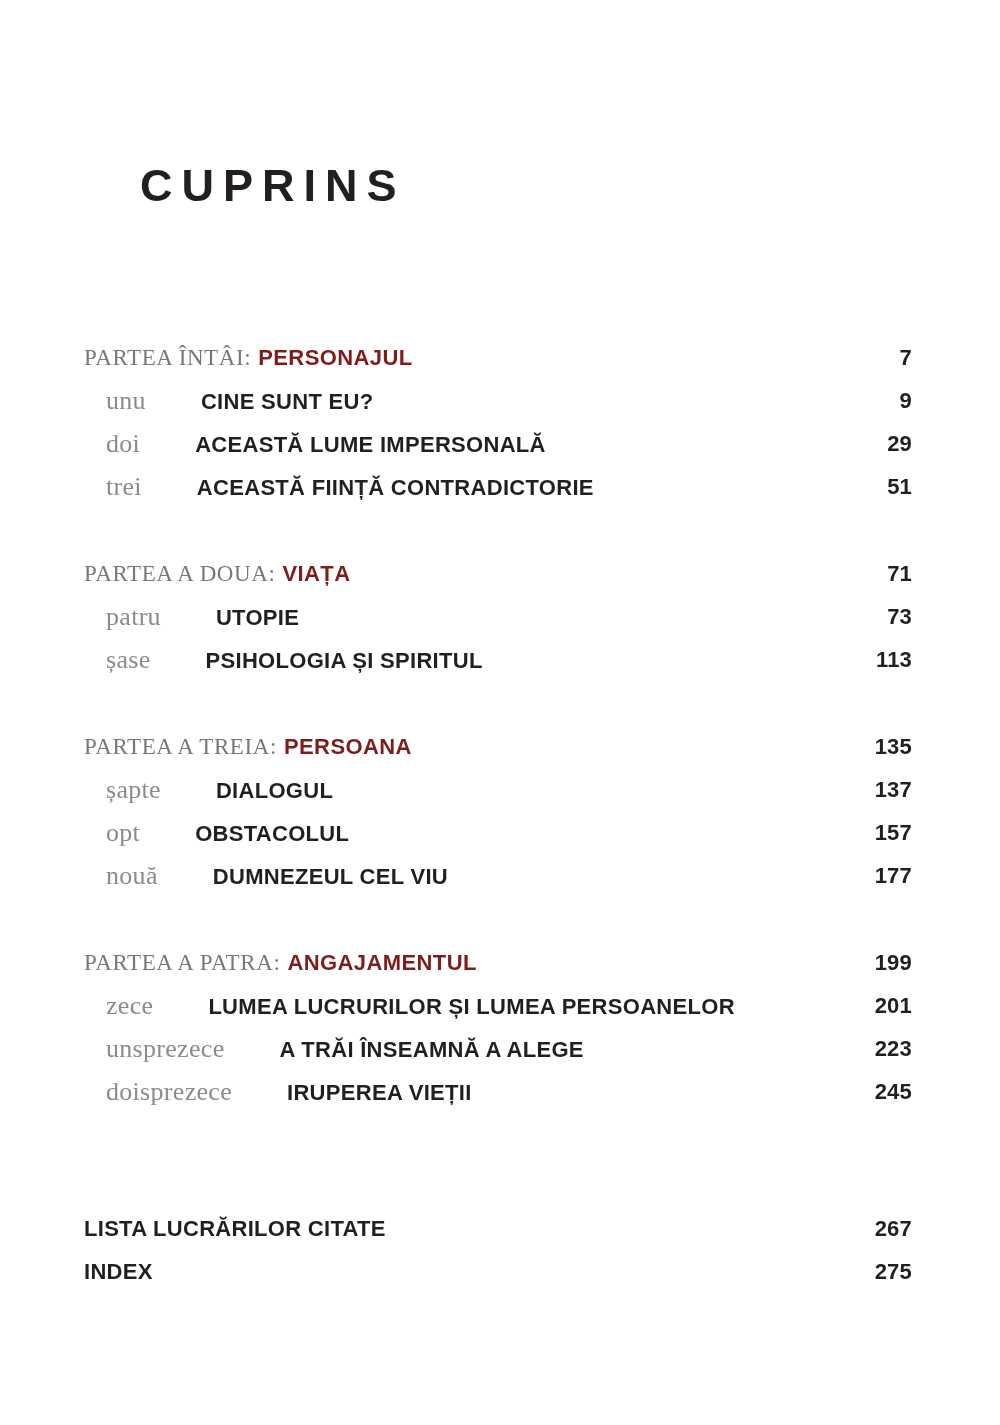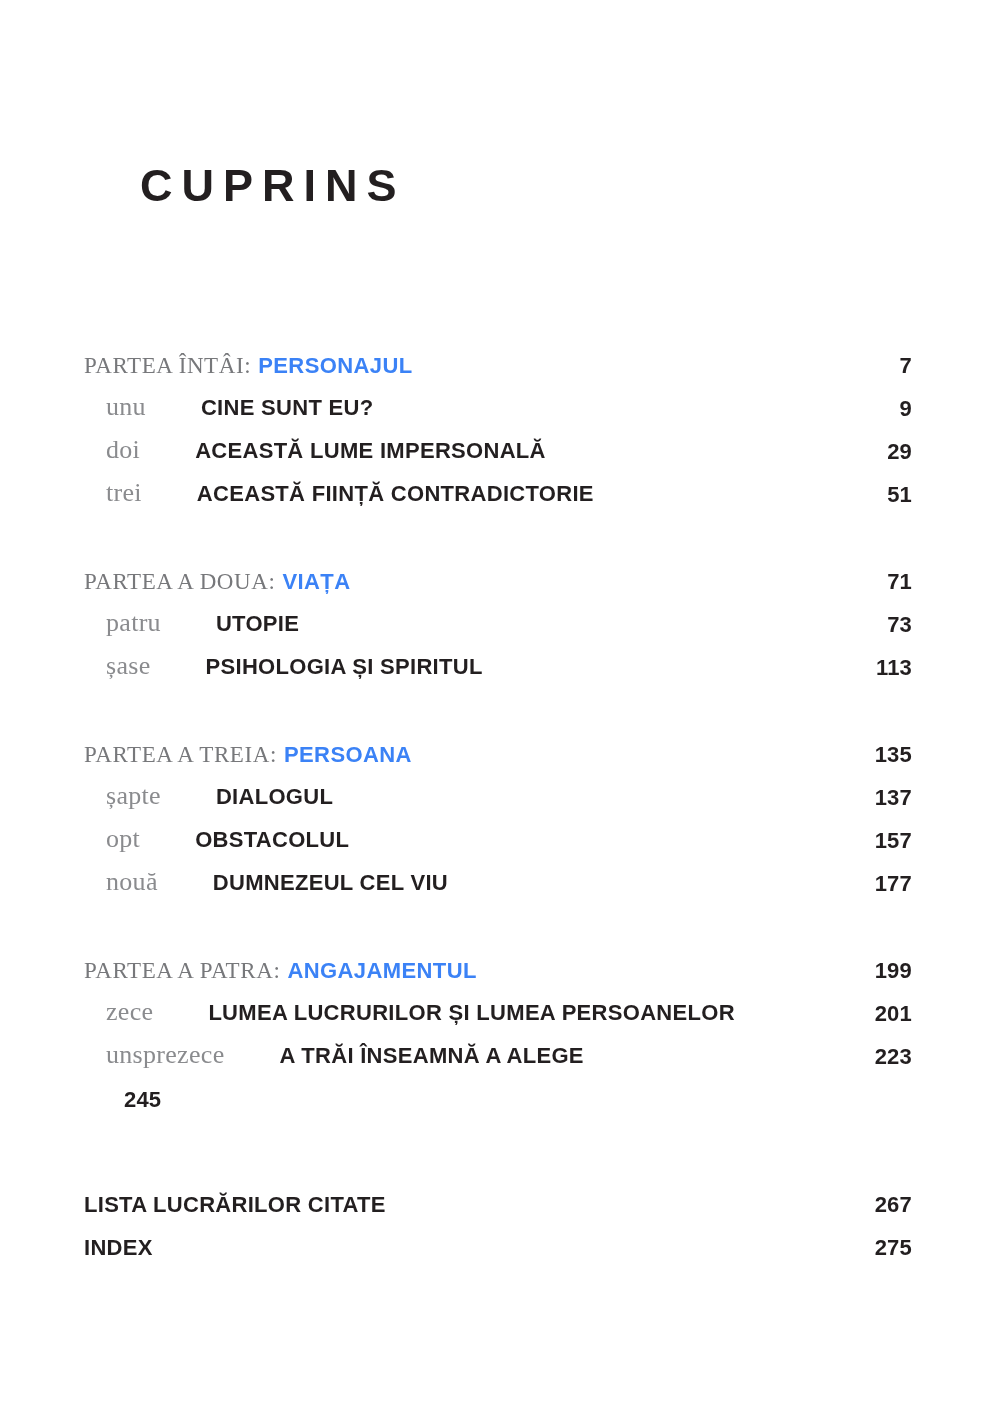--- a/index.html
+++ b/index.html
@@ -44,21 +44,21 @@
 
   .part-group {
     margin-bottom: 44px;
   }
   .part-group:last-of-type {
     margin-bottom: 0;
   }
 
   .row {
     display: flex;
-    align-items: flex-end;
+    align-items: center;
     justify-content: space-between;
     height: 43px;
     white-space: nowrap;
     gap: 24px;
   }
 
   .row .label {
     display: flex;
     align-items: baseline;
     min-width: 0;
@@ -82,21 +82,21 @@
     font-weight: 400;
     font-size: 23px;
     color: #77787b;
     letter-spacing: 0.6px;
     padding-right: 7px;
   }
   .row.part .title {
     font-family: "Liberation Sans", sans-serif;
     font-weight: 700;
     font-size: 22px;
-    color: #3b82f6;
+    color: #7f1d1d;
     letter-spacing: 0.4px;
   }
   .row.part .pageno {
     font-size: 22px;
   }
 
   
   .row.chapter {
     padding-left: 22px;
   }
@@ -112,21 +112,21 @@
     font-family: "Liberation Sans", sans-serif;
     font-weight: 700;
     font-size: 22px;
     color: #231f20;
     letter-spacing: 0.3px;
     margin-left: 48px;
   }
 
   
   .backmatter {
-    margin-top: 62px;
+    margin-top: 94px;
   }
   .row.back .title {
     font-family: "Liberation Sans", sans-serif;
     font-weight: 700;
     font-size: 22px;
     color: #231f20;
     letter-spacing: 0.3px;
   }
 </style>
 </head>
@@ -240,20 +240,24 @@
         <span class="pageno">201</span>
       </div>
       <div class="row chapter">
         <span class="label">
           <span class="prefix">unsprezece</span>
           <span class="title">A TRĂI ÎNSEAMNĂ A ALEGE</span>
         </span>
         <span class="pageno">223</span>
       </div>
       <div class="row chapter">
+        <span class="label">
+          <span class="prefix">doisprezece</span>
+          <span class="title">IRUPEREA VIEȚII</span>
+        </span>
         <span class="pageno">245</span>
       </div>
     </div>
 
     <div class="backmatter">
       <div class="row back">
         <span class="label">
           <span class="title">LISTA LUCRĂRILOR CITATE</span>
         </span>
         <span class="pageno">267</span>

